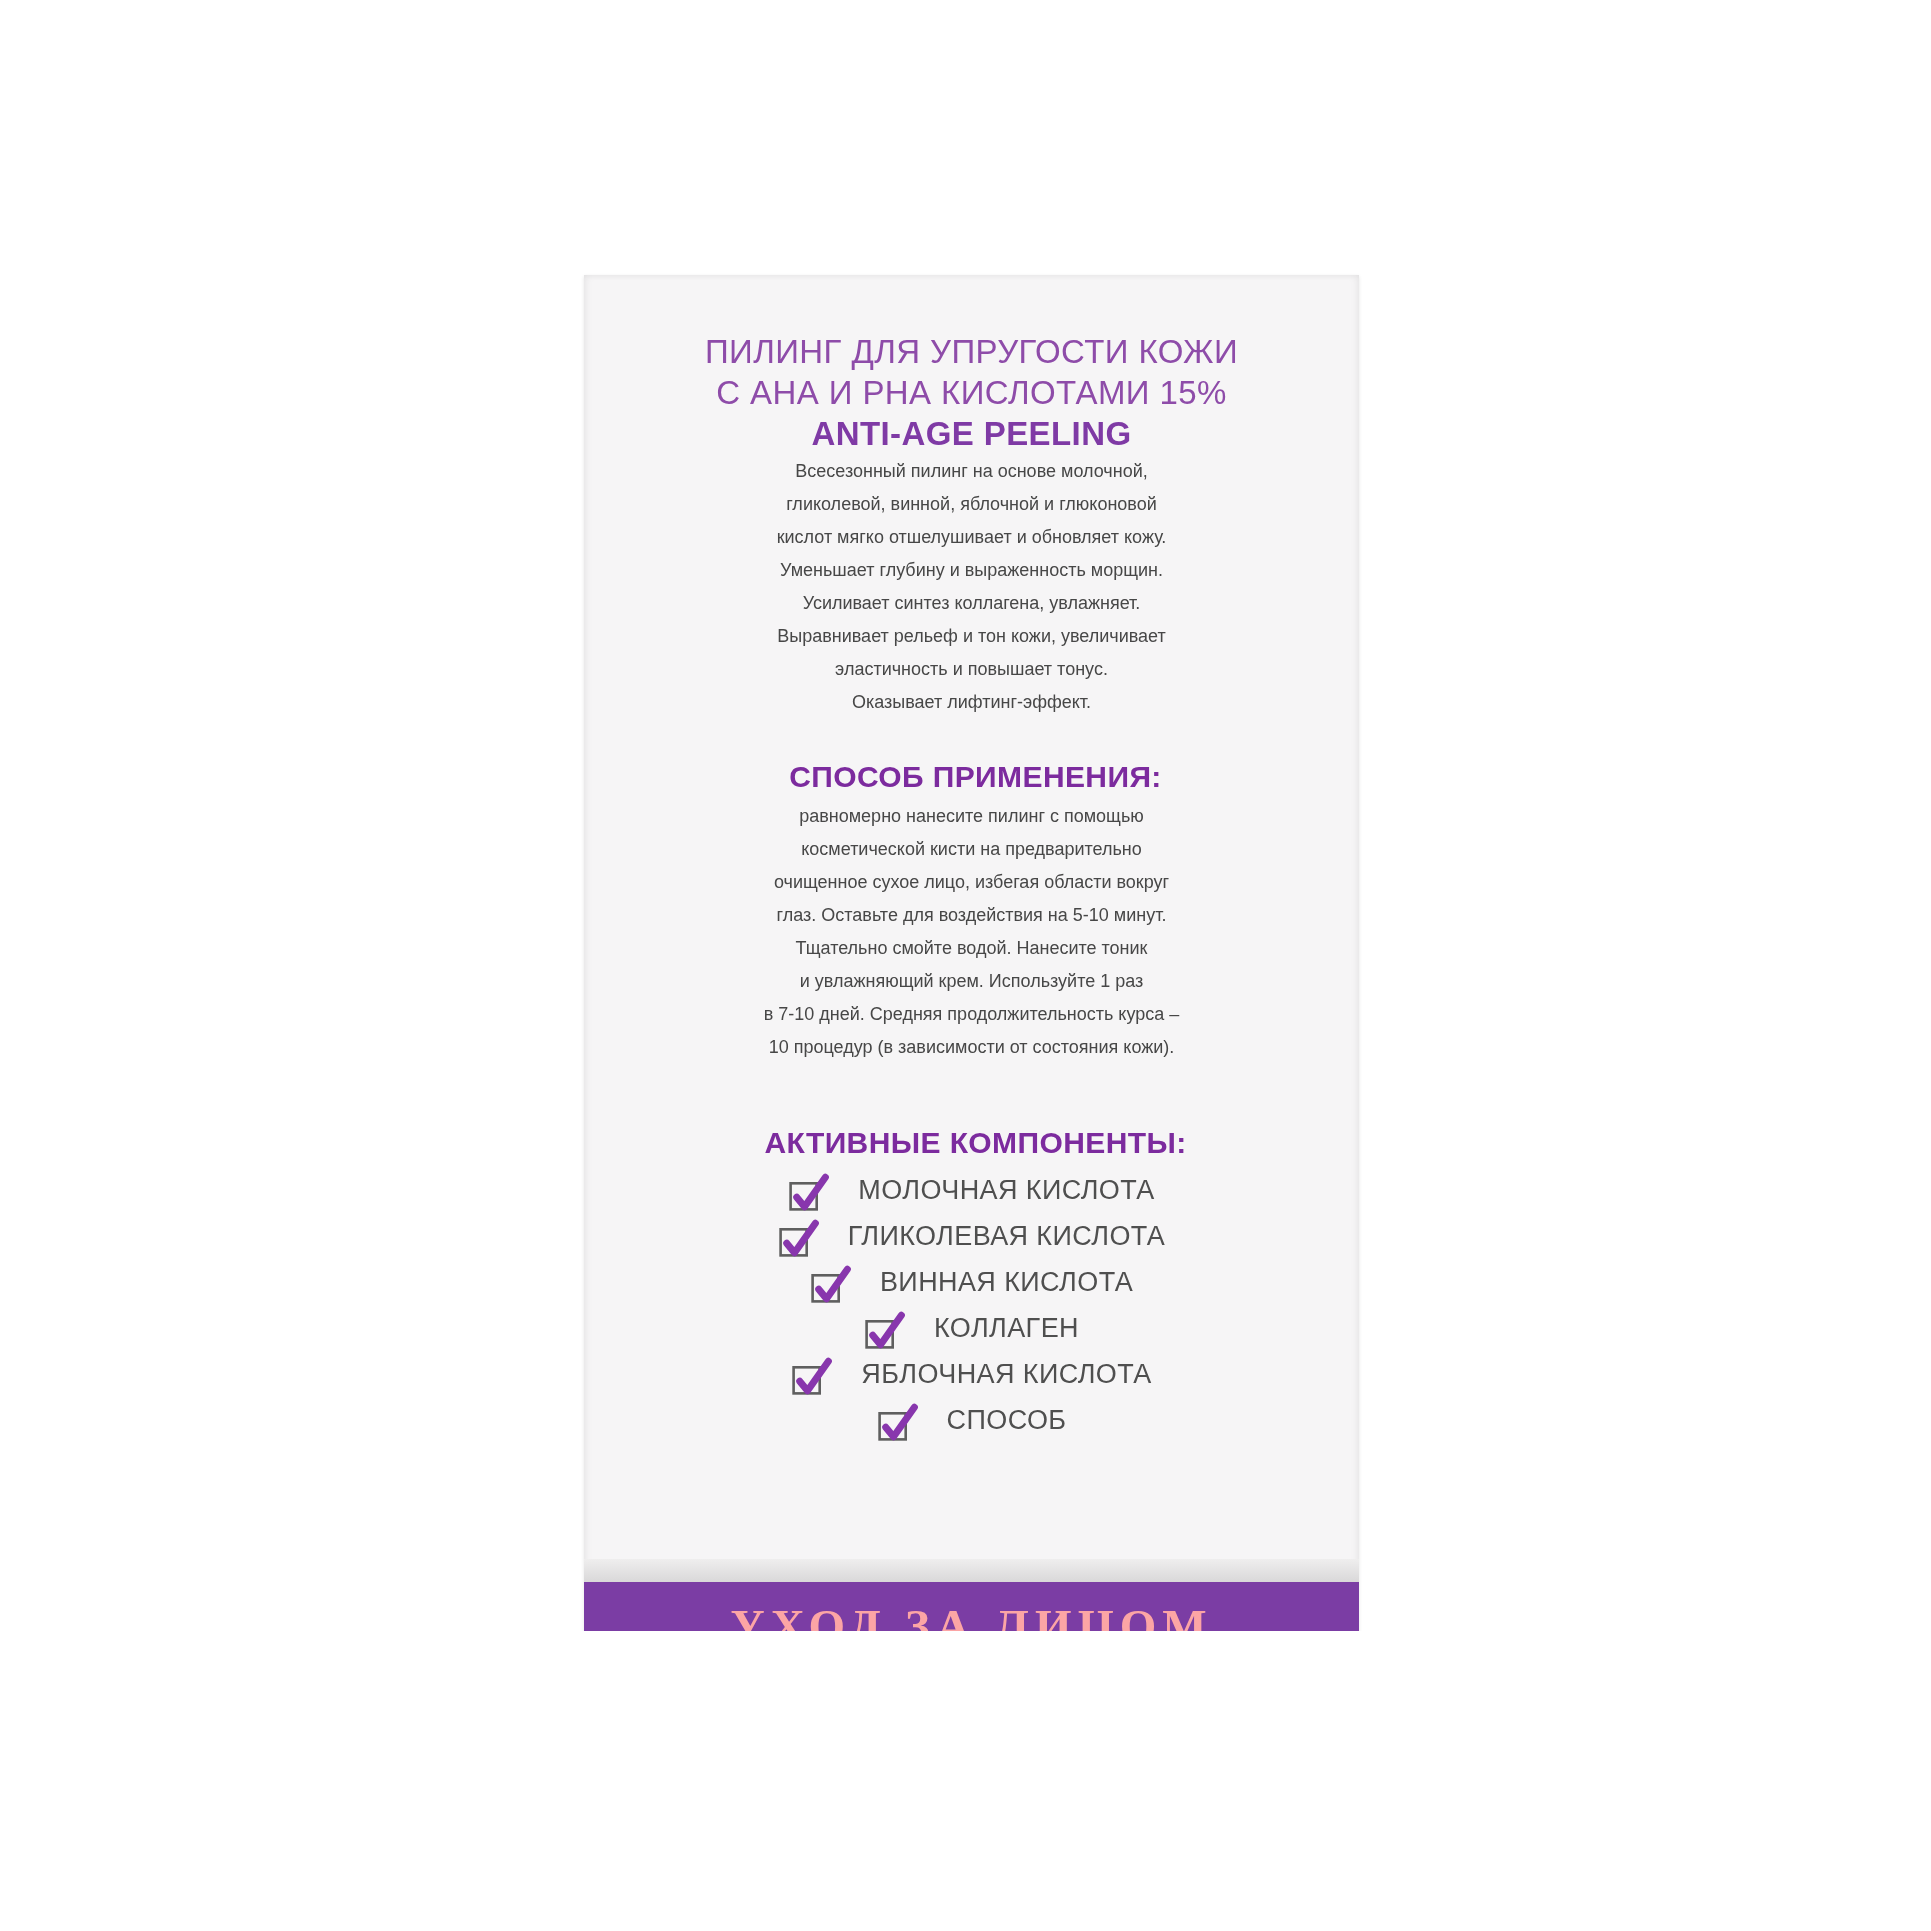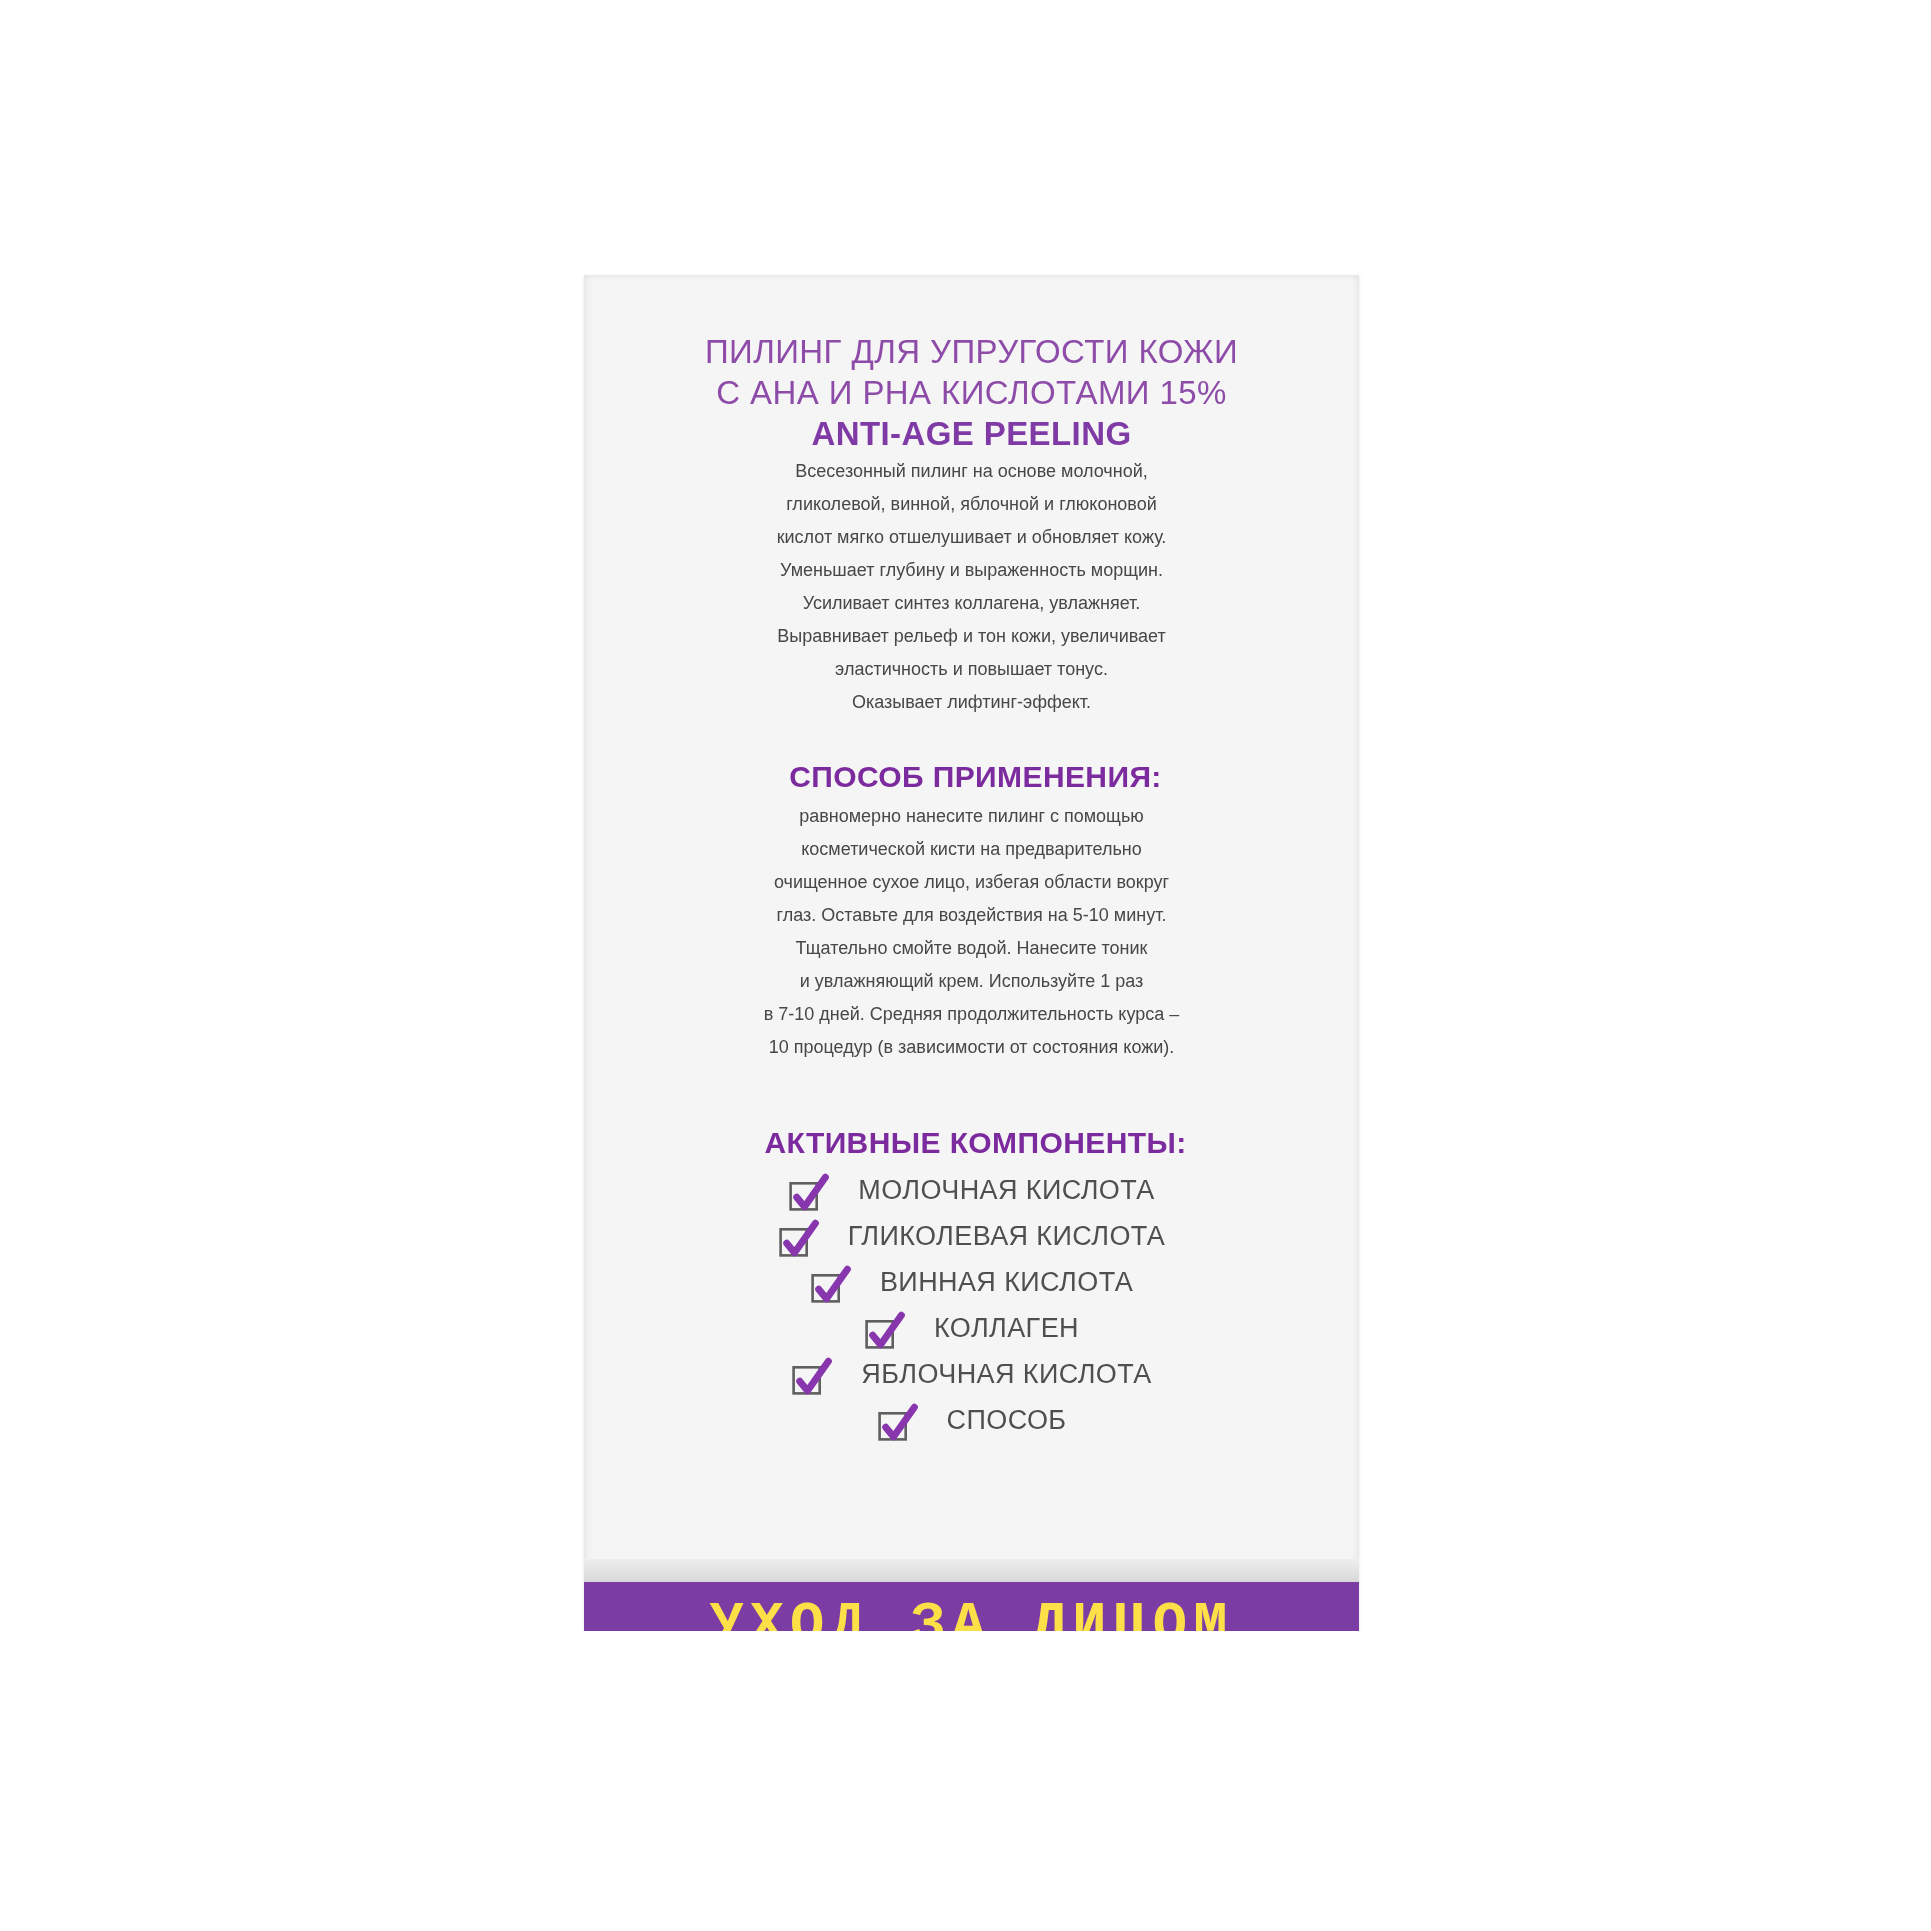--- a/index.html
+++ b/index.html
@@ -114,25 +114,25 @@
     left: 0;
     right: 0;
     bottom: 0;
     height: 88px;
     background: #7b3da4;
     display: flex;
     align-items: center;
     justify-content: center;
   }
   .banner-label {
-    color: #fde047;
-    font-size: 57px;
+    color: #fca5a5;
+    font-size: 47px;
     font-weight: bold;
     letter-spacing: 6.1px;
-    font-family: Liberation Mono, monospace;
+    font-family: Liberation Serif, serif;
   }
 </style>
 </head>
 <body>
 
 <div class="canvas">
   <div class="box">
 
     <div class="title-block">
       <div>ПИЛИНГ ДЛЯ УПРУГОСТИ КОЖИ</div>

